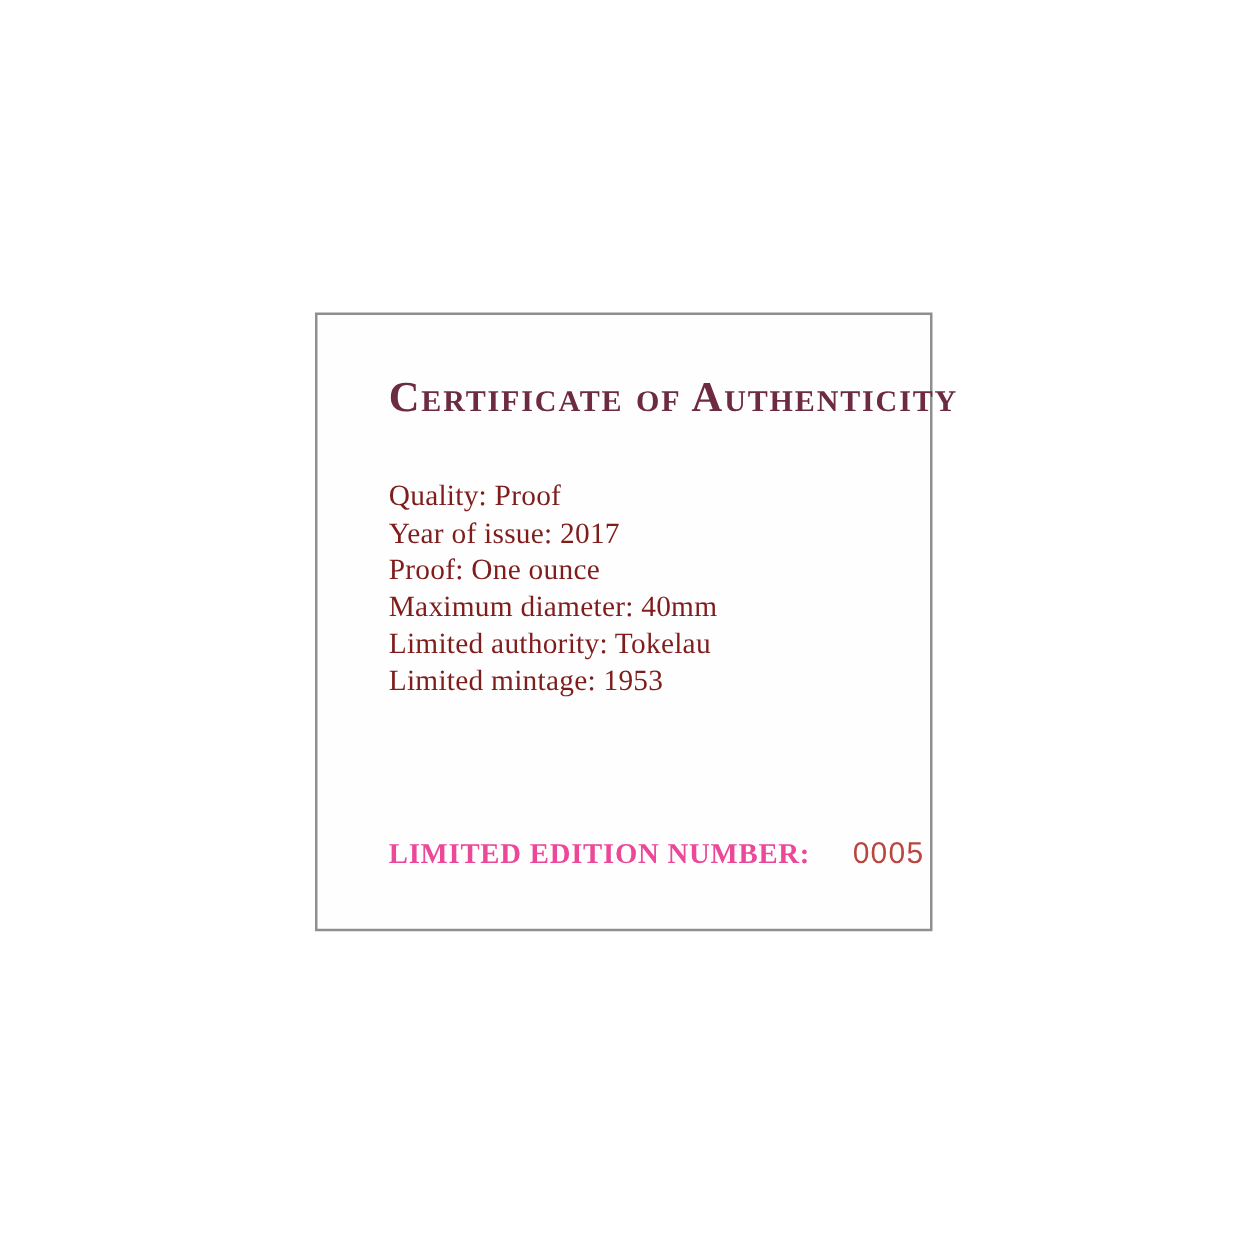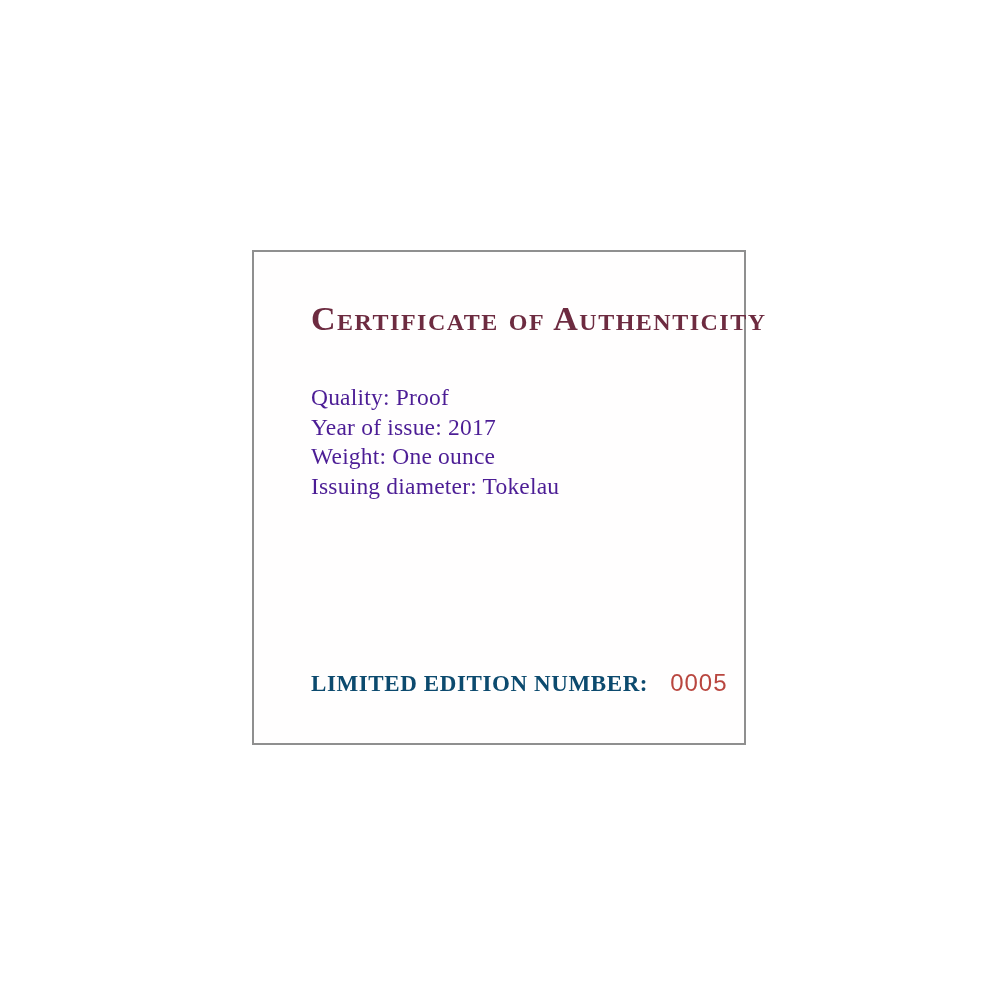--- a/index.html
+++ b/index.html
@@ -48,59 +48,61 @@
   }
   .cert-specs {
     position: absolute;
     left: 57px;
     top: 131px;
     margin: 0;
     padding: 0;
     list-style: none;
     font-size: 23.5px;
     line-height: 29.6px;
-    color: #4c1d95;
+    color: #7f1d1d;
     letter-spacing: 0.2px;
   }
   .cert-edition {
     position: absolute;
     left: 57px;
     top: 418px;
     font-size: 23px;
     line-height: 26px;
     white-space: nowrap;
   }
   .edition-label {
     font-weight: 700;
-    color: #0c4a6e;
+    color: #ec4899;
     letter-spacing: 0.6px;
   }
   .edition-number {
     font-family: "Liberation Sans", sans-serif;
     font-weight: 400;
     font-size: 24px;
     color: #b9463f;
-    margin-left: 22px;
+    margin-left: 34px;
     letter-spacing: 1px;
   }
 </style>
 </head>
 <body>
 
 <div class="page">
   <div class="cert-box">
     <div class="cert-content">
 
       <h1 class="cert-title">Certificate of Authenticity</h1>
 
       <ul class="cert-specs">
         <li>Quality: Proof</li>
         <li>Year of issue: 2017</li>
-        <li>Weight: One ounce</li>
-        <li>Issuing diameter: Tokelau</li>
+        <li>Proof: One ounce</li>
+        <li>Maximum diameter: 40mm</li>
+        <li>Limited authority: Tokelau</li>
+        <li>Limited mintage: 1953</li>
       </ul>
 
       <div class="cert-edition">
         <span class="edition-label">LIMITED EDITION NUMBER:</span><span class="edition-number">0005</span>
       </div>
 
     </div>
   </div>
 </div>
 

